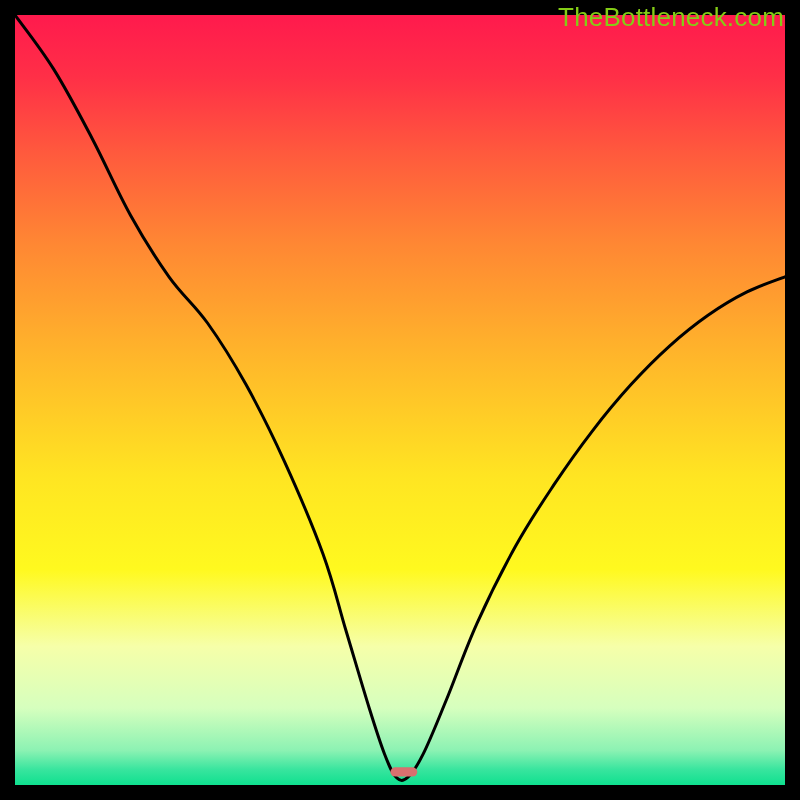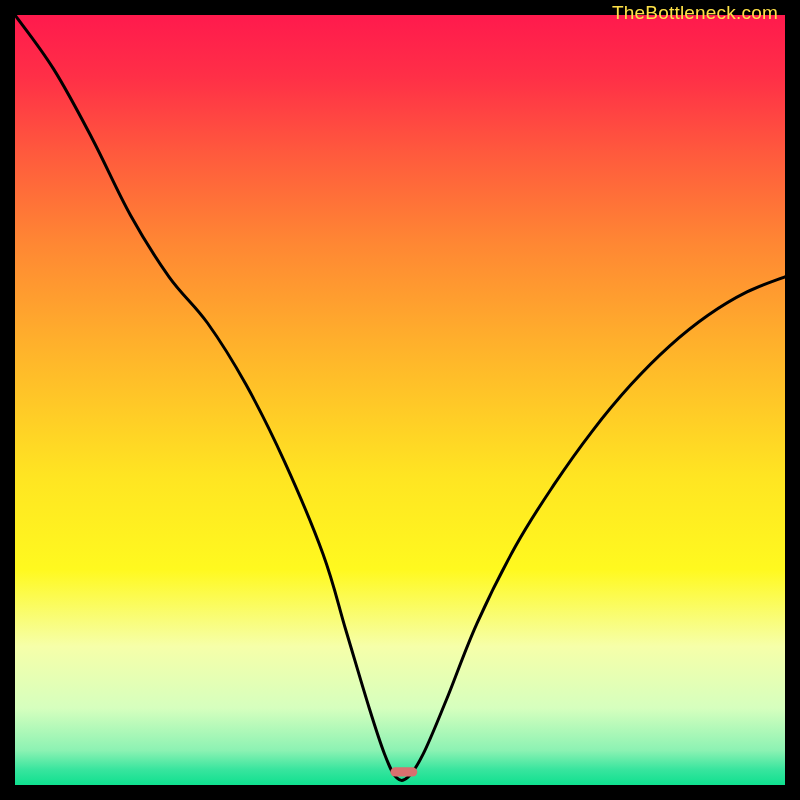--- a/index.html
+++ b/index.html
@@ -21,23 +21,23 @@
     position: absolute;
     left: 15px;
     top: 15px;
     width: 770px;
     height: 770px;
     box-sizing: border-box;
   }
   .watermark {
     position: absolute;
     top: 2px;
-    right: 22px;
-    color: #fde047;
-    font-size: 19px;
+    right: 16px;
+    color: #84cc16;
+    font-size: 26px;
     font-weight: 500;
     letter-spacing: 0.2px;
     font-family: Arial, Helvetica, sans-serif;
   }
   svg {
     display: block;
   }
 </style>
 </head>
 <body>

